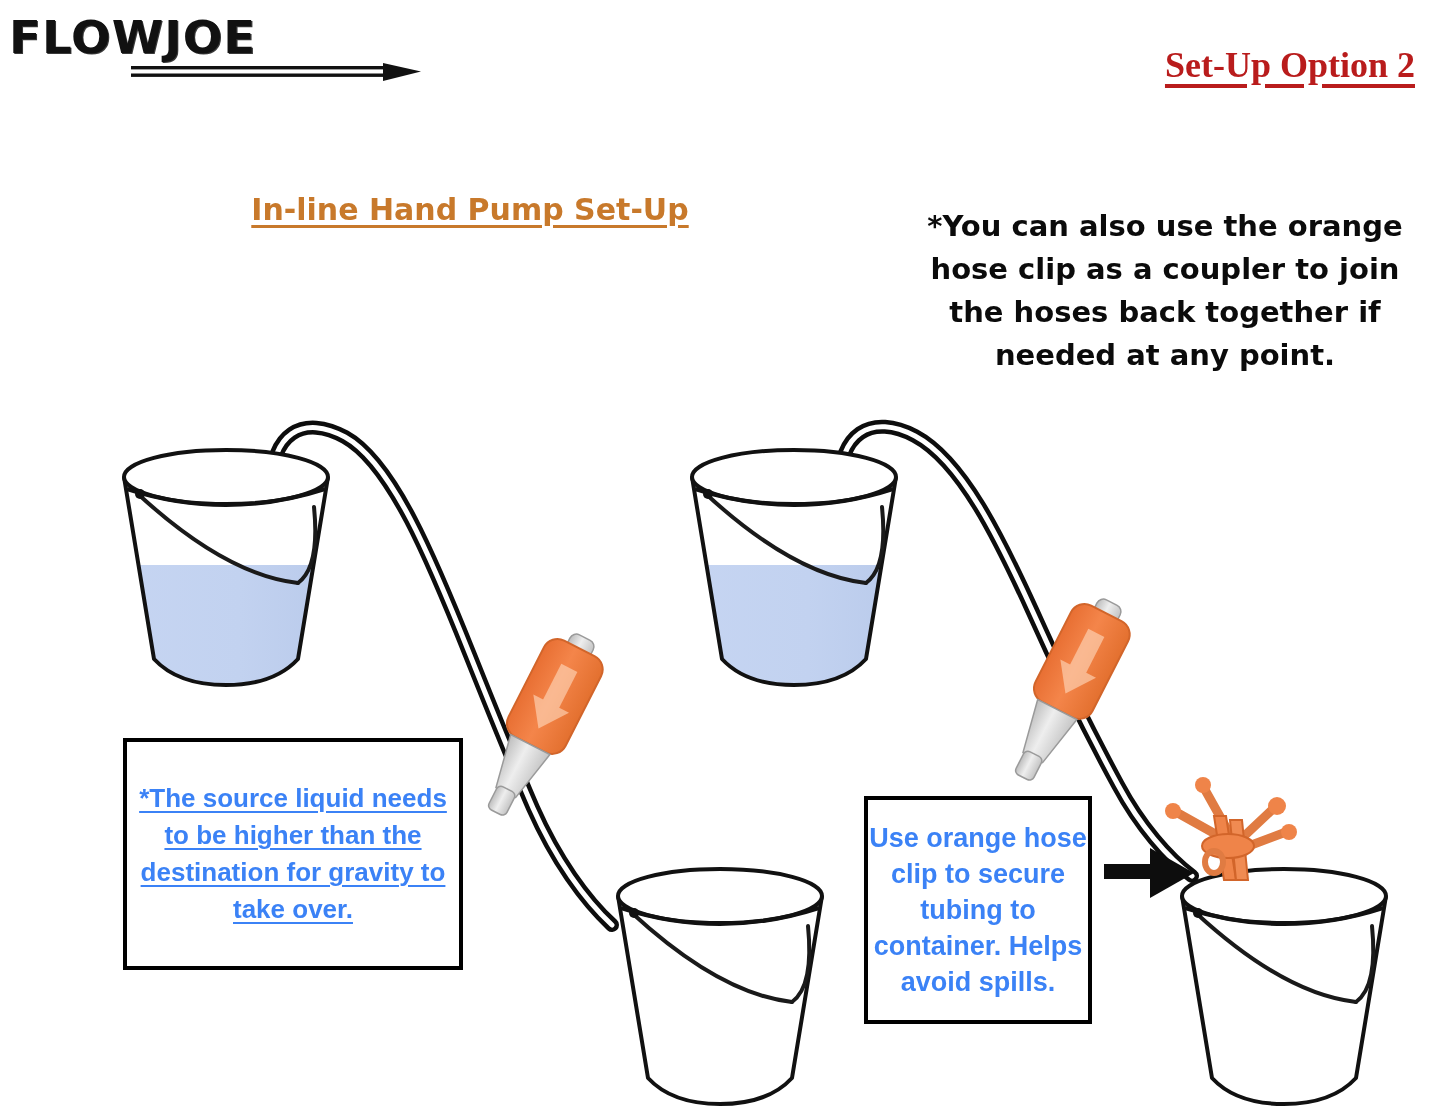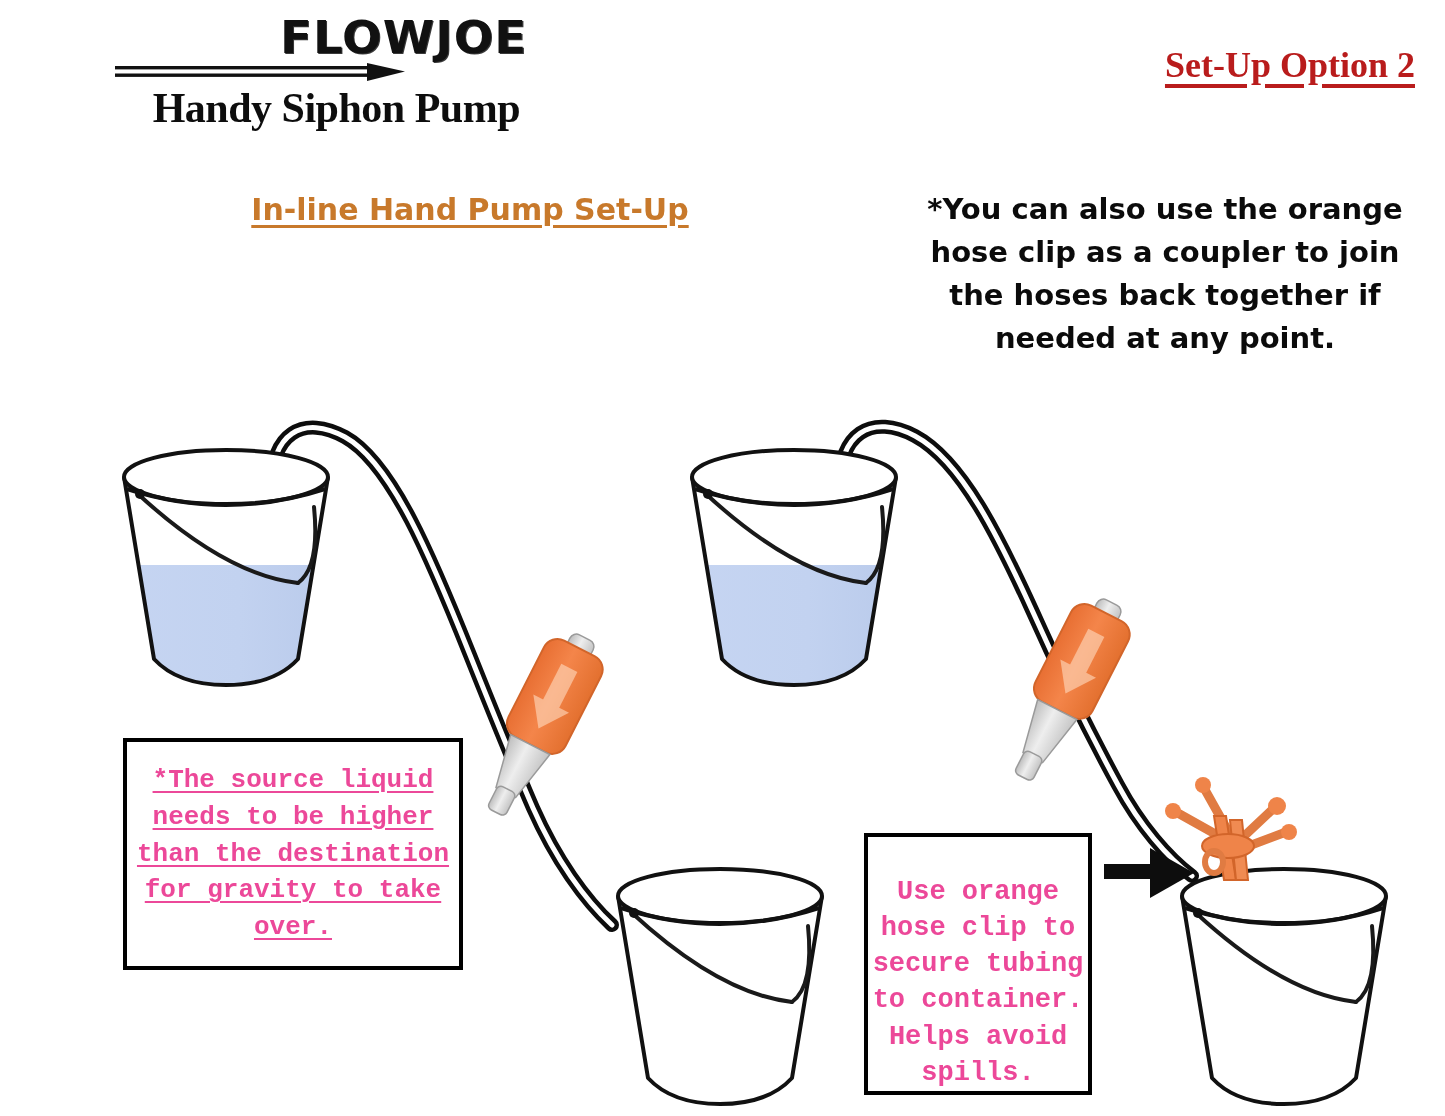--- a/index.html
+++ b/index.html
@@ -18,21 +18,22 @@
     background: #ffffff;
     overflow: hidden;
   }
 
   
   #brand-block {
     position: absolute;
     left: 0px;
     top: 16px;
     width: 520px;
-    text-align: right;
+    text-align: left;
+    padding-left: 16px;
   }
   #logo-wordmark {
     font-family: "DejaVu Sans", sans-serif;
     font-weight: bold;
     font-size: 44px;
     letter-spacing: 1px;
     color: #111111;
     line-height: 1.0;
     display: inline-block;
     transform: scaleX(1.06);
@@ -93,64 +94,63 @@
     text-align: center;
     font-family: "DejaVu Sans", sans-serif;
     font-weight: bold;
     font-size: 30px;
     line-height: 1.48;
     color: #0b0b0b;
   }
   #right-copy {
     position: absolute;
     left: 900px;
-    top: 188px;
+    top: 205px;
     width: 530px;
     text-align: center;
     font-family: "DejaVu Sans", sans-serif;
     font-weight: bold;
     font-size: 29px;
     line-height: 1.48;
     color: #0b0b0b;
   }
 
   
   .callout {
     position: absolute;
     border: 4px solid #000000;
     background: #ffffff;
     box-sizing: border-box;
     display: flex;
     align-items: center;
     justify-content: center;
     text-align: center;
-    font-family: Liberation Mono, monospace;
-    font-weight: bold;
-    color: #ec4899;
+    font-family: Liberation Sans, sans-serif;
+    font-weight: bold;
+    color: #3b82f6;
     z-index: 40;
   }
   #callout-gravity {
     left: 123px;
     top: 738px;
     width: 340px;
     height: 232px;
     font-size: 26px;
     line-height: 1.42;
     text-decoration: underline;
     text-decoration-thickness: 2px;
     text-underline-offset: 4px;
   }
   #callout-clip {
     left: 864px;
-    top: 833px;
+    top: 796px;
     width: 228px;
-    height: 262px;
+    height: 228px;
     font-size: 27px;
     line-height: 1.34;
-    align-items: flex-end;
   }
 
   
   #scene {
     position: absolute;
     left: 0;
     top: 0;
     width: 1445px;
     height: 1116px;
     z-index: 10;
@@ -167,21 +167,20 @@
 
 <div id="page">
 
   <div id="brand-block">
     <div id="logo-wordmark">FLOWJOE</div>
     <svg id="logo-arrow" viewBox="0 0 290 22">
       <rect x="0" y="4" width="258" height="3.4" fill="#111"></rect>
       <rect x="0" y="11.5" width="258" height="3.4" fill="#111"></rect>
       <polygon points="252,1 290,9.6 252,19" fill="#111"></polygon>
     </svg>
-    <div id="product-name">Handy Siphon Pump</div>
   </div>
 
   <div id="option-title">Set-Up Option 2</div>
 
   <div id="inline-heading">In-line Hand Pump Set-Up</div>
   <div id="right-copy">*You can also use the orange hose clip as a coupler to join the hoses back together if needed at any point.</div>
 
   <svg id="scene" viewBox="0 0 1445 1116">
     <defs>
       <linearGradient id="pumpGrad" x1="0" y1="0" x2="1" y2="0">

